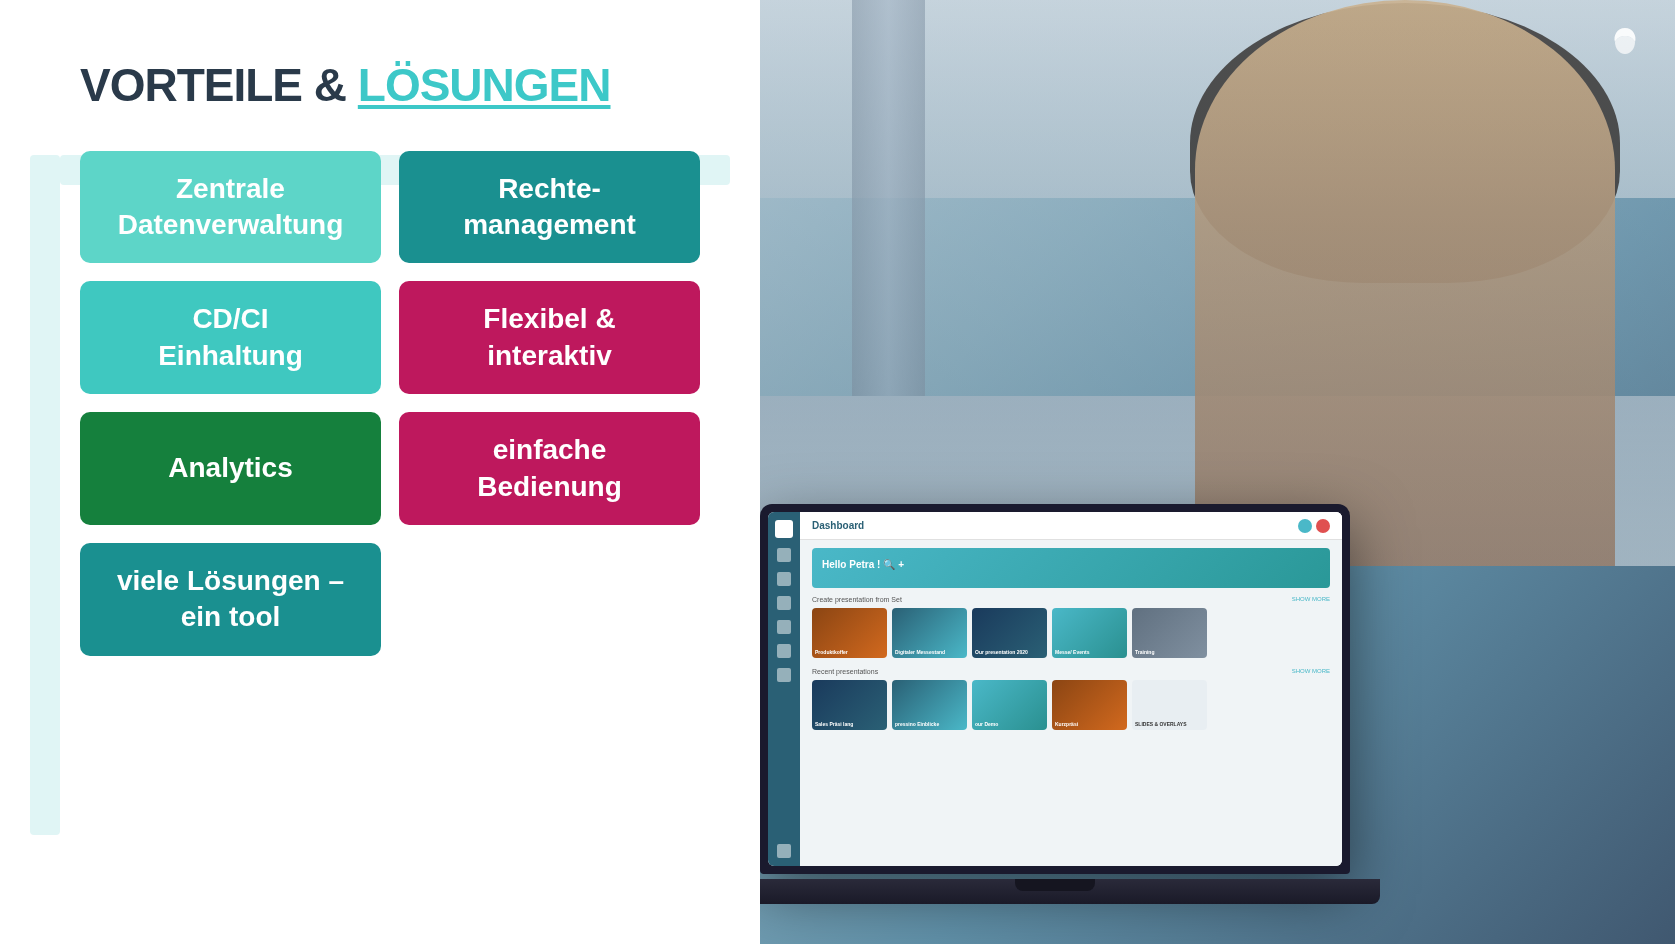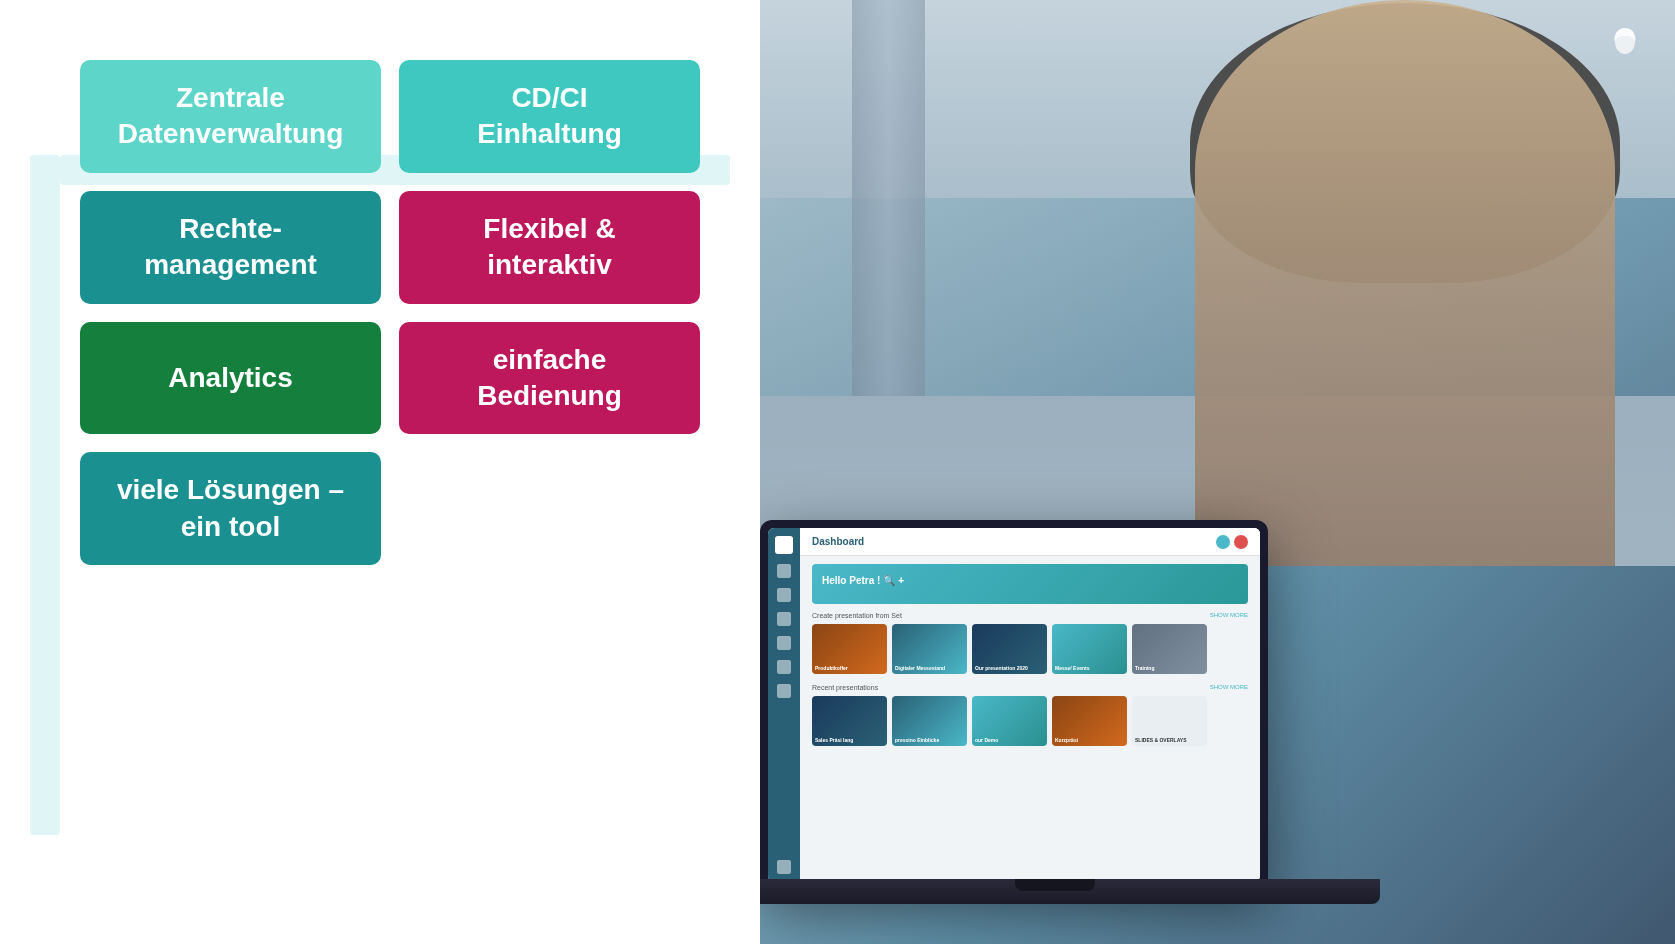--- a/index.html
+++ b/index.html
@@ -78,23 +78,23 @@
       position: absolute;
       bottom: 20px;
       left: -30px;
       width: 640px;
       height: 420px;
       z-index: 5;
     }
 
     .laptop-screen {
       position: absolute;
-      top: 16px;
+      top: 0;
       left: 30px;
-      width: 508px;
+      width: 590px;
       height: 370px;
       background: #1a1a2e;
       border-radius: 12px 12px 4px 4px;
       padding: 8px;
       box-shadow: 0 20px 60px rgba(0,0,0,0.5);
     }
 
     .laptop-screen-inner {
       width: 100%;
       height: 100%;
@@ -326,33 +326,36 @@
   </style>
 </head>
 <body>
 
 <div class="left-panel">
 
   <div class="bg-rect-left"></div>
   <div class="bg-rect-top"></div>
 
   <div class="content-wrapper">
+    <h1 class="page-title">
+      <span>VORTEILE &amp; </span><span class="highlight">LÖSUNGEN</span>
+    </h1>
 
     <div class="grid-container">
 
       <div class="grid-card card-light-teal">
         <span class="card-label">Zentrale<br>Datenverwaltung</span>
       </div>
 
+      <div class="grid-card card-dark-teal">
+        <span class="card-label">Rechte-<br>management</span>
+      </div>
+
       <div class="grid-card card-medium-teal">
         <span class="card-label">CD/CI<br>Einhaltung</span>
-      </div>
-
-      <div class="grid-card card-dark-teal">
-        <span class="card-label">Rechte-<br>management</span>
       </div>
 
       <div class="grid-card card-dark-blue">
         <span class="card-label">Flexibel &amp;<br>interaktiv</span>
       </div>
 
       <div class="grid-card" style="background:#15803d;">
         <span class="card-label">Analytics</span>
       </div>
 

